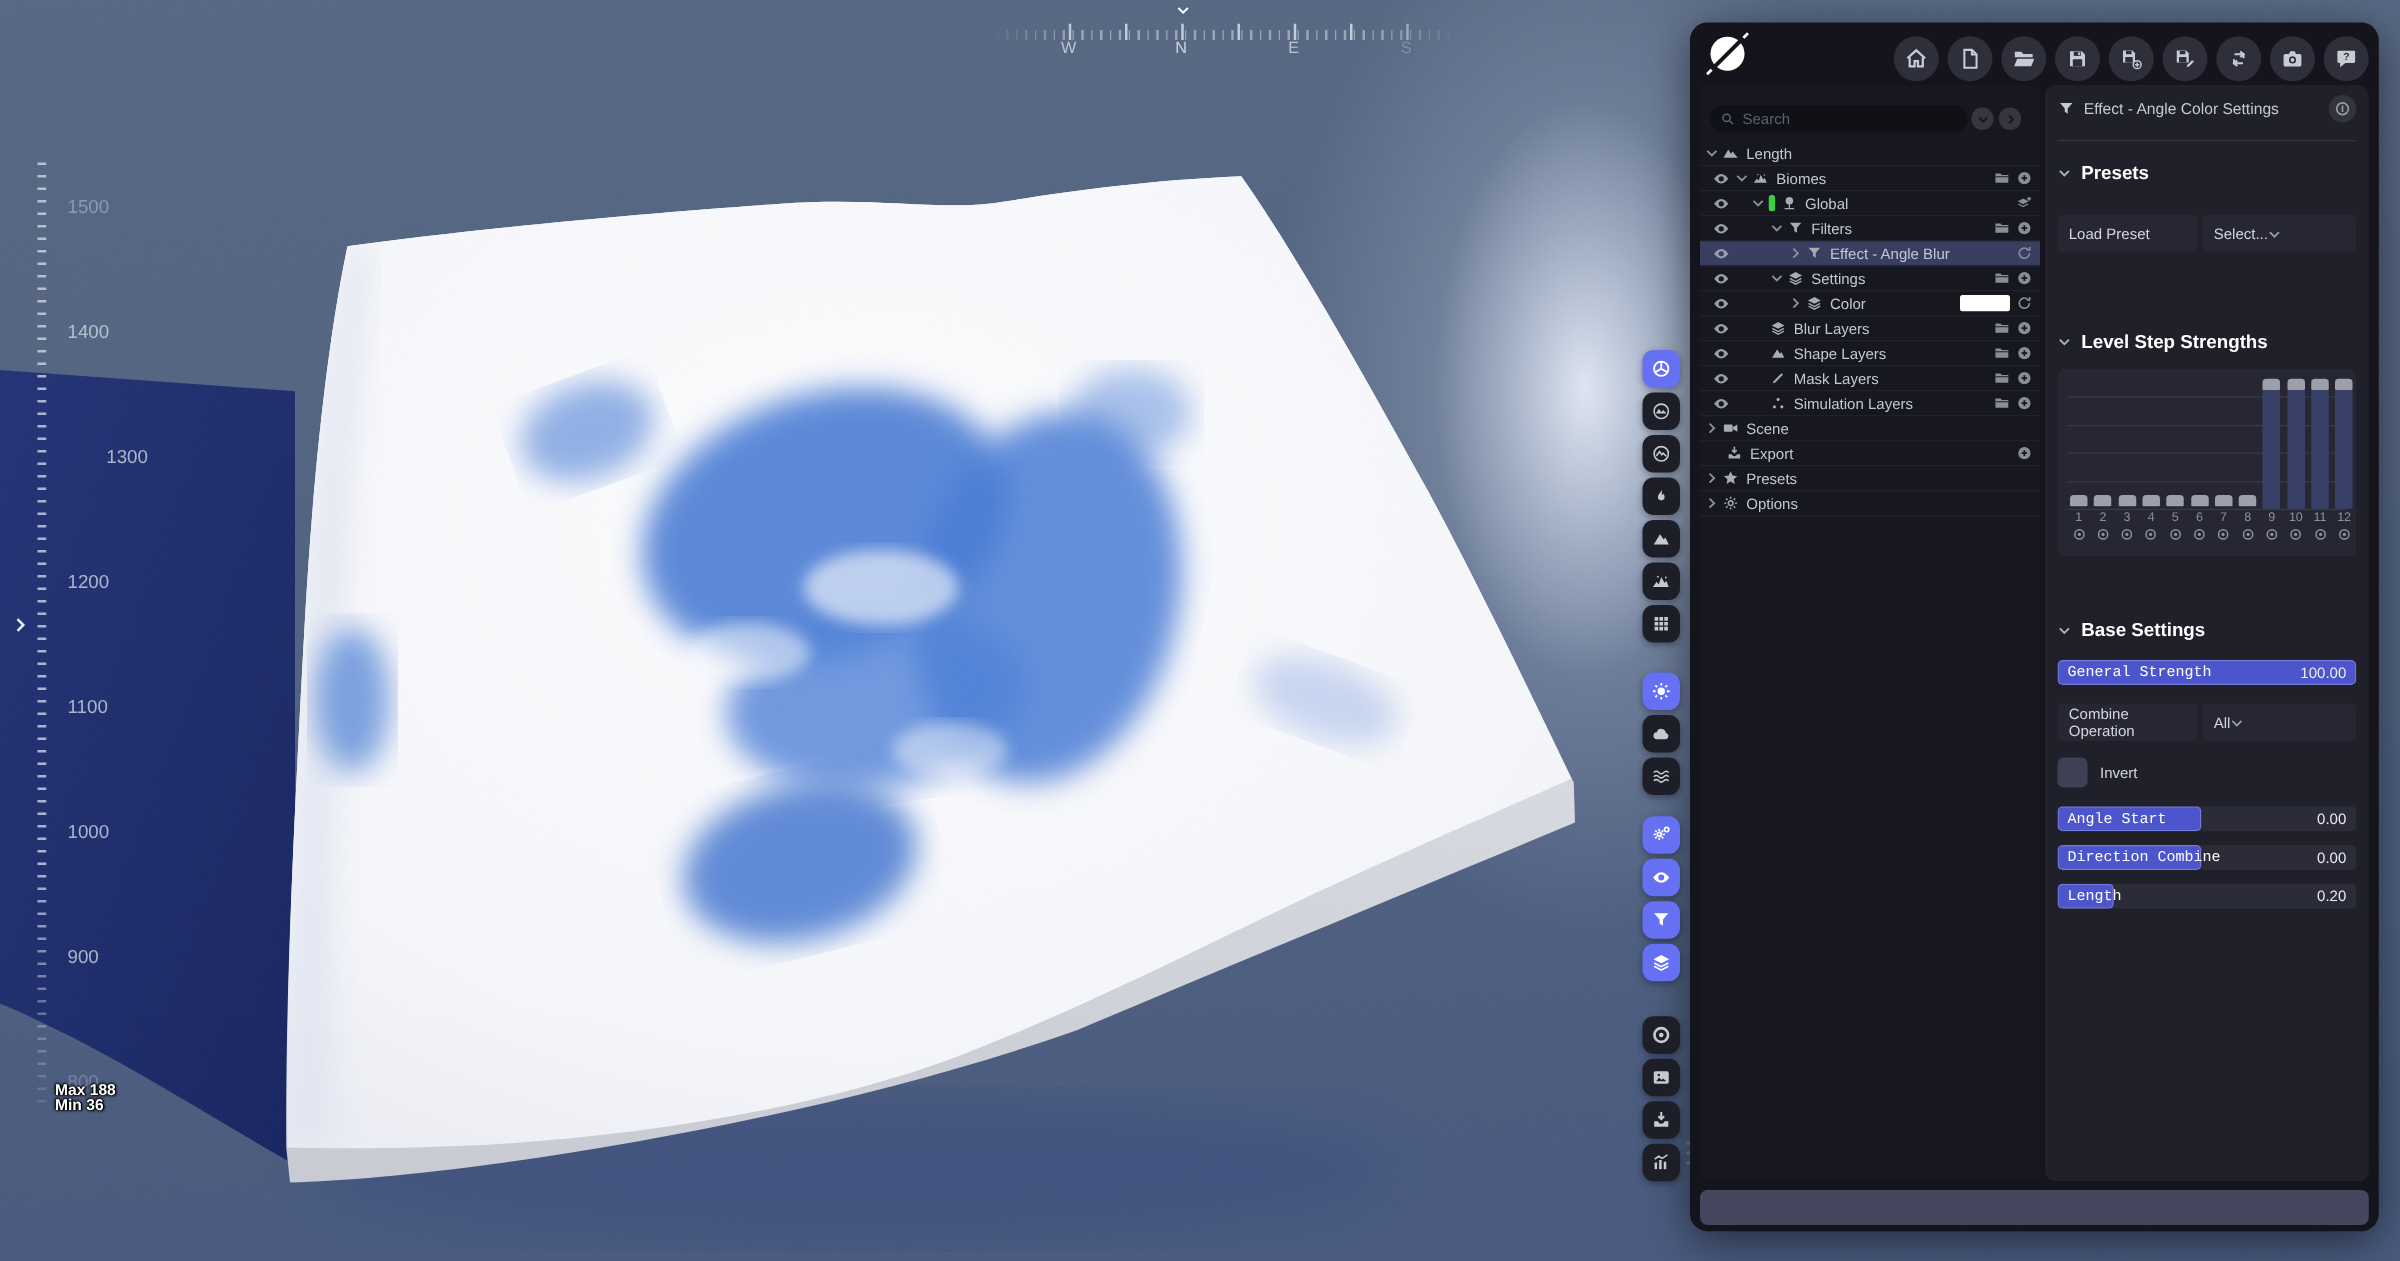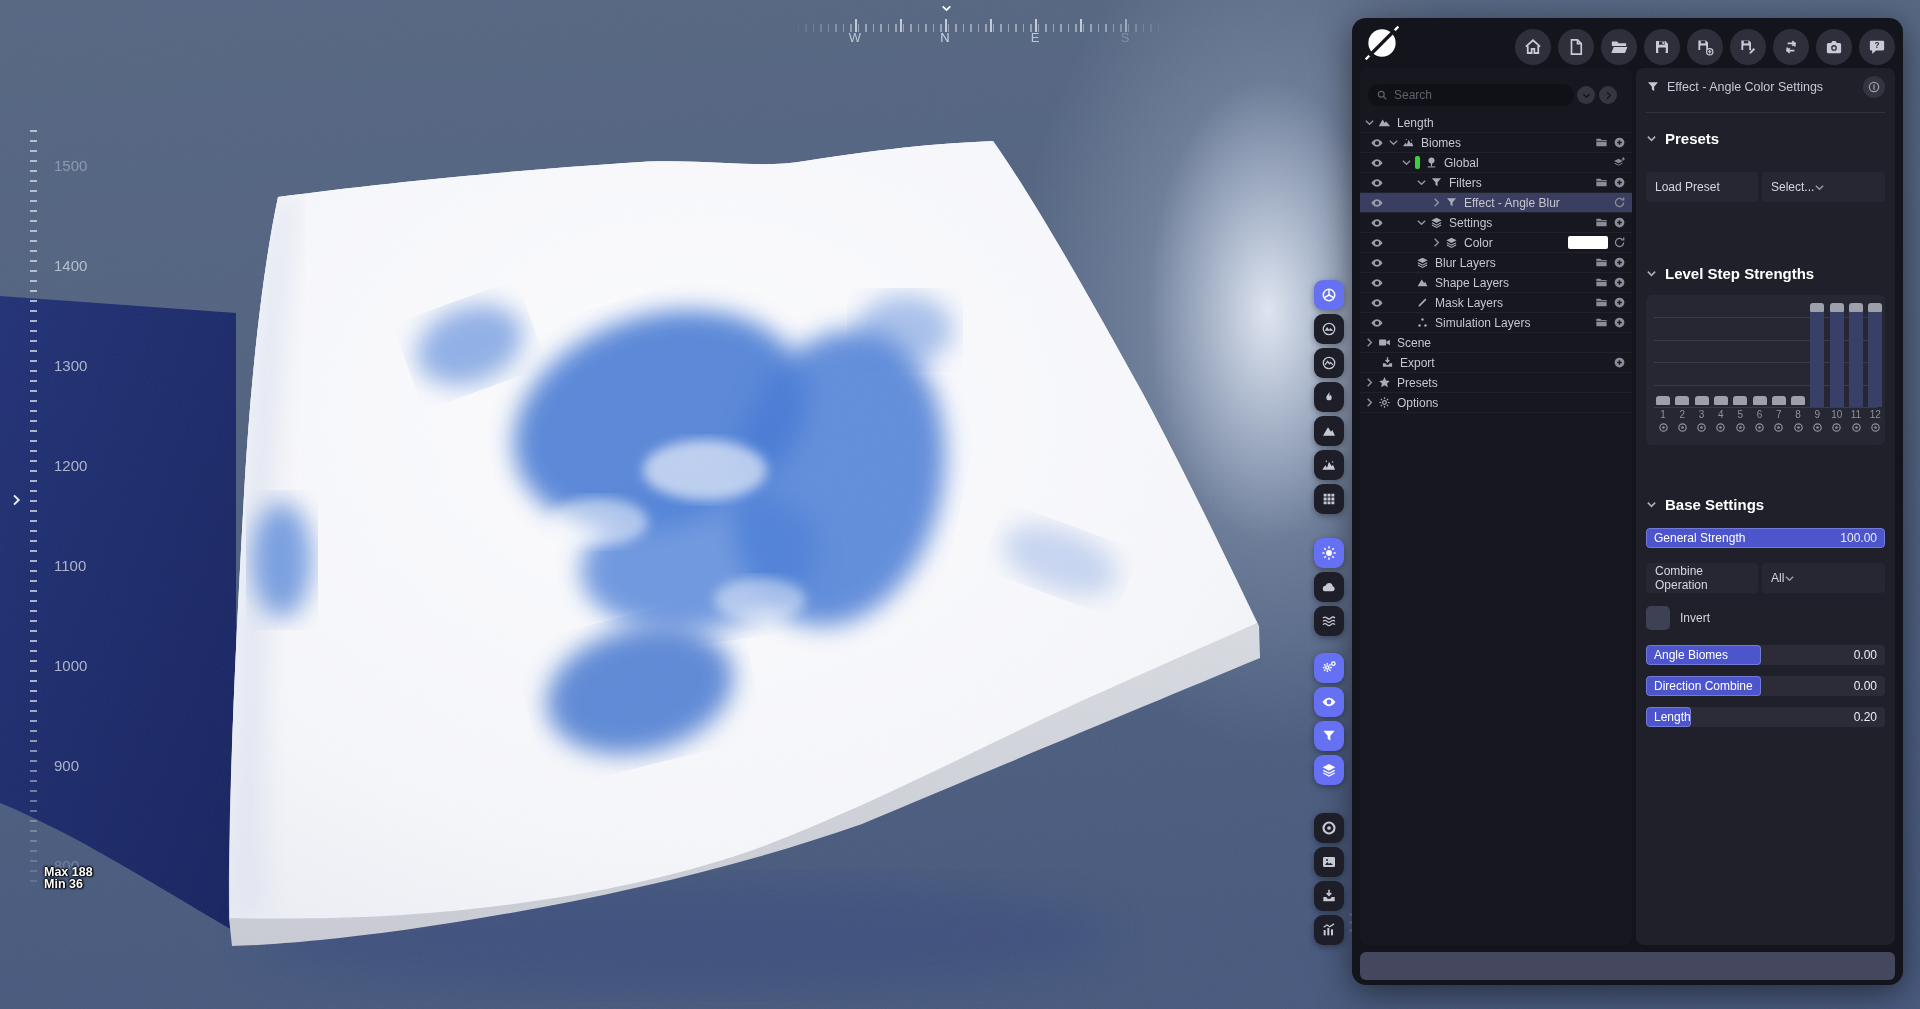--- a/index.html
+++ b/index.html
@@ -92,21 +92,21 @@
   #chart .grid{position:absolute;left:8px;width:223px;height:1px;background:#3a3b47;}
   #chart .cap{position:absolute;width:14px;height:9px;border-radius:3px 3px 1px 1px;background:#9da0ab;cursor:pointer;}
   #chart .fill{position:absolute;width:14px;background:#394067;}
   #chart .num{position:absolute;width:20px;margin-left:-10px;top:114px;text-align:center;font-size:10px;color:#8f919c;}
   #chart .ceye{position:absolute;width:14px;height:14px;margin-left:-7px;top:127px;color:#8f919c;cursor:pointer;}
   #chart .ceye svg{width:11px;height:11px;margin:auto;}
   .sliderrow{position:absolute;left:10px;width:239px;height:20px;background:#2b2c38;border-radius:4px;
              overflow:hidden;font-size:12px;cursor:pointer;}
   .sliderrow .fill{position:absolute;left:0;top:0;bottom:0;background:#4d55cc;border-radius:4px;
                    border:1px solid rgba(255,255,255,.22);}
-  .sliderrow .lab{position:absolute;left:8px;top:3px;color:#fff;}
+  .sliderrow .lab{position:absolute;left:8px;top:3px;color:#fff;font-family:Liberation Mono, monospace;}
   .sliderrow .val{position:absolute;right:8px;top:3px;color:#ecedf2;}
   #invert-box{position:absolute;left:10px;top:538px;width:24px;height:24px;border-radius:5px;background:#3e4053;cursor:pointer;}
   #invert-lab{position:absolute;left:44px;top:543px;font-size:12px;color:#d5d6dd;}
 </style>
 </head>
 <body>
 
 <div id="stage">
 
   <svg id="scene" width="1920" height="1009" viewBox="0 0 1920 1009">
@@ -340,21 +340,21 @@
       <i class="tick" style="top: 680px; left: 4px; width: 7px; opacity: 0.4; position: absolute;"></i>
       <i class="tick" style="top: 690px; left: 4px; width: 7px; opacity: 0.366667; position: absolute;"></i>
       <i class="tick" style="top: 700px; left: 4px; width: 7px; opacity: 0.333333; position: absolute;"></i>
       <i class="tick" style="top: 710px; left: 4px; width: 7px; opacity: 0.3; position: absolute;"></i>
       <i class="tick" style="top: 720px; left: 4px; width: 7px; opacity: 0.266667; position: absolute;"></i>
       <i class="tick" style="top: 730px; left: 4px; width: 7px; opacity: 0.233333; position: absolute;"></i>
       <i class="tick" style="top: 740px; left: 4px; width: 7px; opacity: 0.2; position: absolute;"></i>
       <i class="tick" style="top: 750px; left: 4px; width: 7px; opacity: 0.166667; position: absolute;"></i>
       <span class="rlabel" style="top: 27px; opacity: 0.45;">1500</span>
       <span class="rlabel" style="top: 127px; opacity: 0.8;">1400</span>
-      <span class="rlabel" style="top: 227px; opacity: 0.8;">1300</span>
+      <span class="rlabel" style="top: 227px; opacity: 0.8; margin-left: 31px;">1300</span>
       <span class="rlabel" style="top: 327px; opacity: 0.8;">1200</span>
       <span class="rlabel" style="top: 427px; opacity: 0.8;">1100</span>
       <span class="rlabel" style="top: 527px; opacity: 0.8;">1000</span>
       <span class="rlabel" style="top: 627px; opacity: 0.8;">900</span>
       <span class="rlabel" style="top: 727px; opacity: 0.3;">800</span>
     </div>
   <div id="minmax">
     <div>Max 188</div>
     <div>Min 36</div>
   </div>
@@ -1190,21 +1190,21 @@
       </div>
 
       <div id="sliders">
           <div class="sliderrow" style="top: 460px;">
             <div class="fill" style="width:100%"></div>
     <span class="lab">General Strength</span>
     <span class="val">100.00</span>
           </div>
           <div class="sliderrow" style="top: 577px;">
             <div class="fill" style="width:48%"></div>
-    <span class="lab">Angle Biomes</span>
+    <span class="lab">Angle Start</span>
     <span class="val">0.00</span>
           </div>
           <div class="sliderrow" style="top: 608px;">
             <div class="fill" style="width:48%"></div>
     <span class="lab">Direction Combine</span>
     <span class="val">0.00</span>
           </div>
           <div class="sliderrow" style="top: 639px;">
             <div class="fill" style="width:19%"></div>
     <span class="lab">Length</span>

